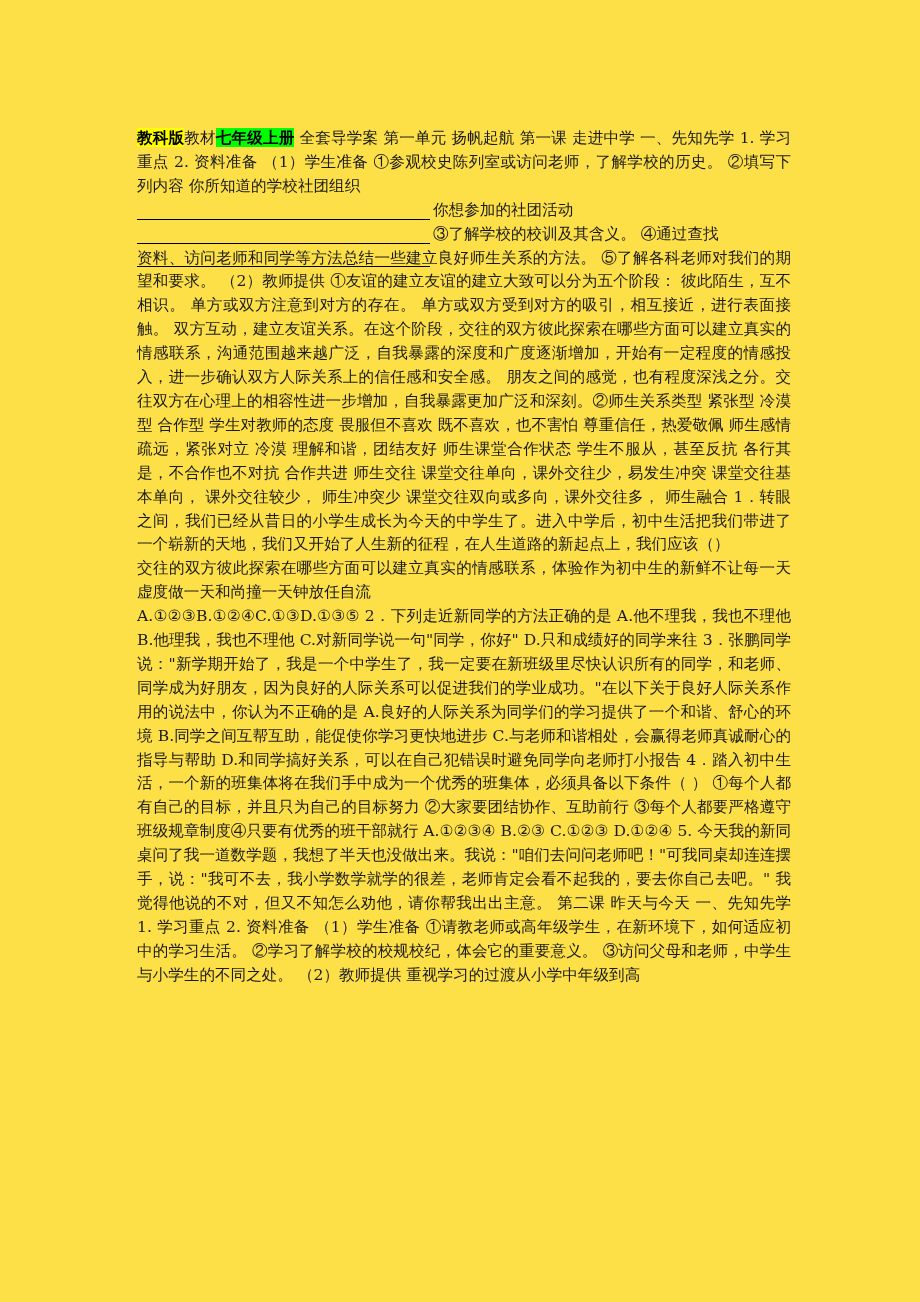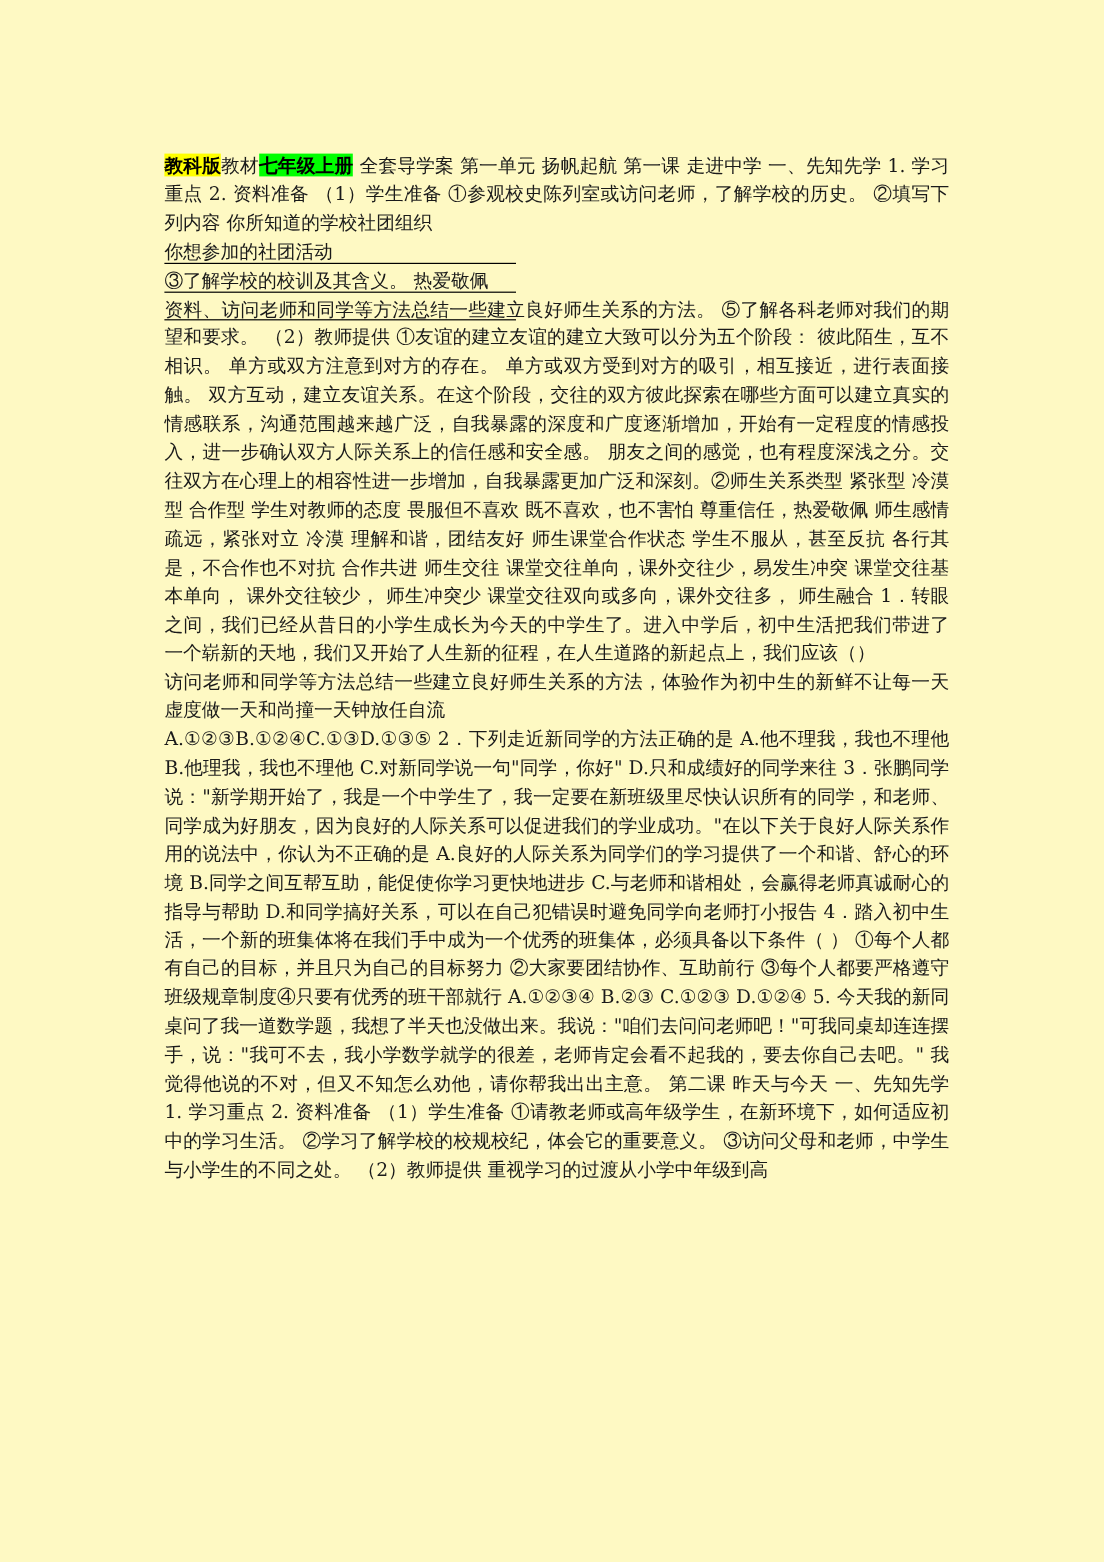--- a/index.html
+++ b/index.html
@@ -15,21 +15,21 @@
     color: #000000;
     overflow: hidden;
   }
 
   #page {
     position: absolute;
     left: 0;
     top: 0;
     width: 920px;
     height: 1302px;
-    background: #fef9c3;
+    background: #fde047;
   }
 
   #doc-body {
     position: absolute;
     left: 137px;
     top: 126px;
     width: 654px;
   }
 
   .para {
@@ -72,20 +72,21 @@
   }
   .blank-line::after {
     content: "";
     position: absolute;
     left: 0;
     right: 0;
     bottom: 3px;
     border-bottom: 1.3px solid #000;
   }
   .blank-text-rows {
+    margin-left: 296px;
     width: 358px;
   }
   .blank-text-rows .para {
     text-align-last: left;
   }
 </style>
 </head>
 <body>
 
 <div id="page">
@@ -94,22 +95,22 @@
     <p class="para"><span class="hl-yellow">教科版</span><span>教材</span><span class="hl-green">七年级上册</span><span> 全套导学案 第一单元 扬帆起航 第一课 走进中学 一、先知先学 1. 学习重点 2. 资料准备 （1）学生准备 ①参观校史陈列室或访问老师，了解学校的历史。 ②填写下列内容 你所知道的学校社团组织</span></p>
 
     <div class="blanks-block">
       <div class="blank-rows">
         <div class="blank-line"></div>
         <div class="blank-line"></div>
         <div class="blank-line"></div>
       </div>
       <div class="blank-text-rows">
         <p class="para">你想参加的社团活动</p>
-        <p class="para">③了解学校的校训及其含义。 热爱敬佩</p>
+        <p class="para">③了解学校的校训及其含义。 ④通过查找</p>
       </div>
     </div>
 
     <p class="para">资料、访问老师和同学等方法总结一些建立良好师生关系的方法。 ⑤了解各科老师对我们的期望和要求。 （2）教师提供 ①友谊的建立友谊的建立大致可以分为五个阶段： 彼此陌生，互不相识。 单方或双方注意到对方的存在。 单方或双方受到对方的吸引，相互接近，进行表面接触。 双方互动，建立友谊关系。在这个阶段，交往的双方彼此探索在哪些方面可以建立真实的情感联系，沟通范围越来越广泛，自我暴露的深度和广度逐渐增加，开始有一定程度的情感投入，进一步确认双方人际关系上的信任感和安全感。 朋友之间的感觉，也有程度深浅之分。交往双方在心理上的相容性进一步增加，自我暴露更加广泛和深刻。②师生关系类型 紧张型 冷漠型 合作型 学生对教师的态度 畏服但不喜欢 既不喜欢，也不害怕 尊重信任，热爱敬佩 师生感情 疏远，紧张对立 冷漠 理解和谐，团结友好 师生课堂合作状态 学生不服从，甚至反抗 各行其是，不合作也不对抗 合作共进 师生交往 课堂交往单向，课外交往少，易发生冲突 课堂交往基本单向， 课外交往较少， 师生冲突少 课堂交往双向或多向，课外交往多， 师生融合 1．转眼之间，我们已经从昔日的小学生成长为今天的中学生了。进入中学后，初中生活把我们带进了一个崭新的天地，我们又开始了人生新的征程，在人生道路的新起点上，我们应该（）</p>
-    <p class="para">访问老师和同学等方法总结一些建立良好师生关系的方法，体验作为初中生的新鲜不让每一天虚度做一天和尚撞一天钟放任自流</p>
+    <p class="para">交往的双方彼此探索在哪些方面可以建立真实的情感联系，体验作为初中生的新鲜不让每一天虚度做一天和尚撞一天钟放任自流</p>
     <p class="para">A.①②③B.①②④C.①③D.①③⑤ 2．下列走近新同学的方法正确的是 A.他不理我，我也不理他 B.他理我，我也不理他 C.对新同学说一句"同学，你好" D.只和成绩好的同学来往 3．张鹏同学说："新学期开始了，我是一个中学生了，我一定要在新班级里尽快认识所有的同学，和老师、同学成为好朋友，因为良好的人际关系可以促进我们的学业成功。"在以下关于良好人际关系作用的说法中，你认为不正确的是 A.良好的人际关系为同学们的学习提供了一个和谐、舒心的环境 B.同学之间互帮互助，能促使你学习更快地进步 C.与老师和谐相处，会赢得老师真诚耐心的指导与帮助 D.和同学搞好关系，可以在自己犯错误时避免同学向老师打小报告 4．踏入初中生活，一个新的班集体将在我们手中成为一个优秀的班集体，必须具备以下条件（ ） ①每个人都有自己的目标，并且只为自己的目标努力 ②大家要团结协作、互助前行 ③每个人都要严格遵守班级规章制度④只要有优秀的班干部就行 A.①②③④ B.②③ C.①②③ D.①②④ 5. 今天我的新同桌问了我一道数学题，我想了半天也没做出来。我说："咱们去问问老师吧！"可我同桌却连连摆手，说："我可不去，我小学数学就学的很差，老师肯定会看不起我的，要去你自己去吧。" 我觉得他说的不对，但又不知怎么劝他，请你帮我出出主意。 第二课 昨天与今天 一、先知先学 1. 学习重点 2. 资料准备 （1）学生准备 ①请教老师或高年级学生，在新环境下，如何适应初中的学习生活。 ②学习了解学校的校规校纪，体会它的重要意义。 ③访问父母和老师，中学生与小学生的不同之处。 （2）教师提供 重视学习的过渡从小学中年级到高</p>
 
   </div>
 </div>
 
 </body></html>

